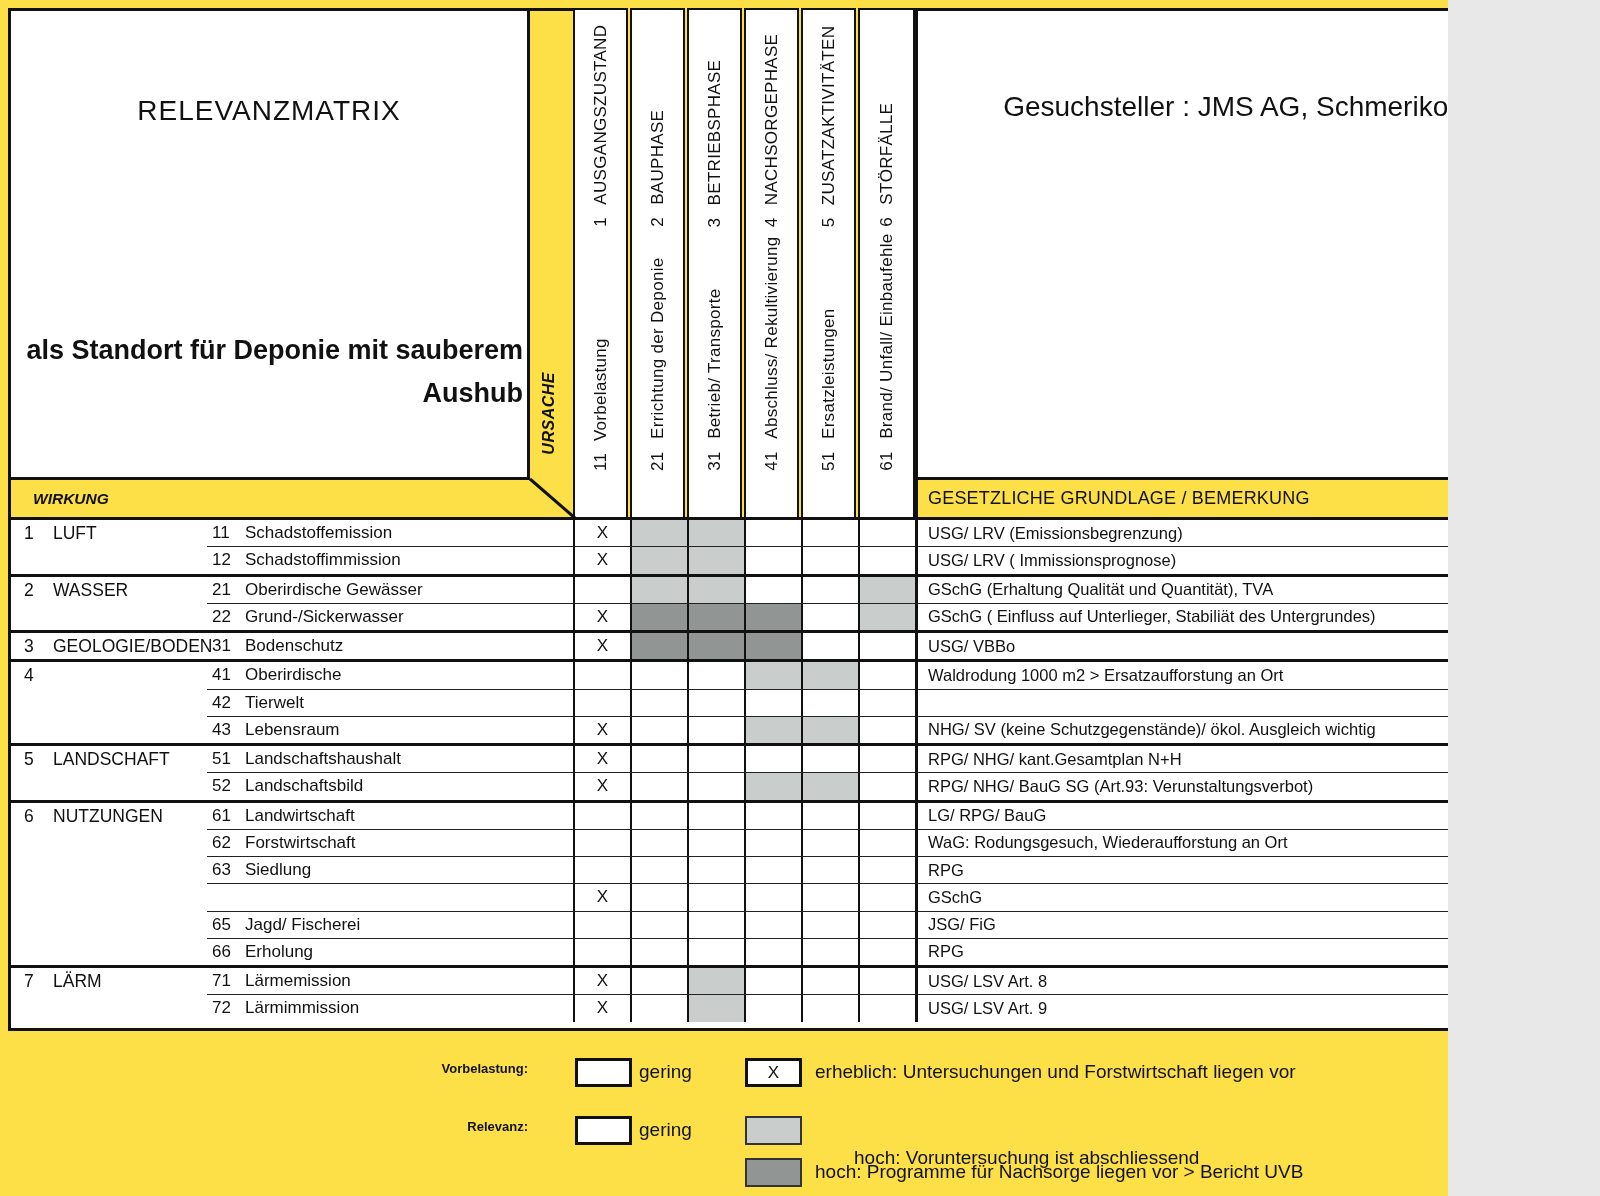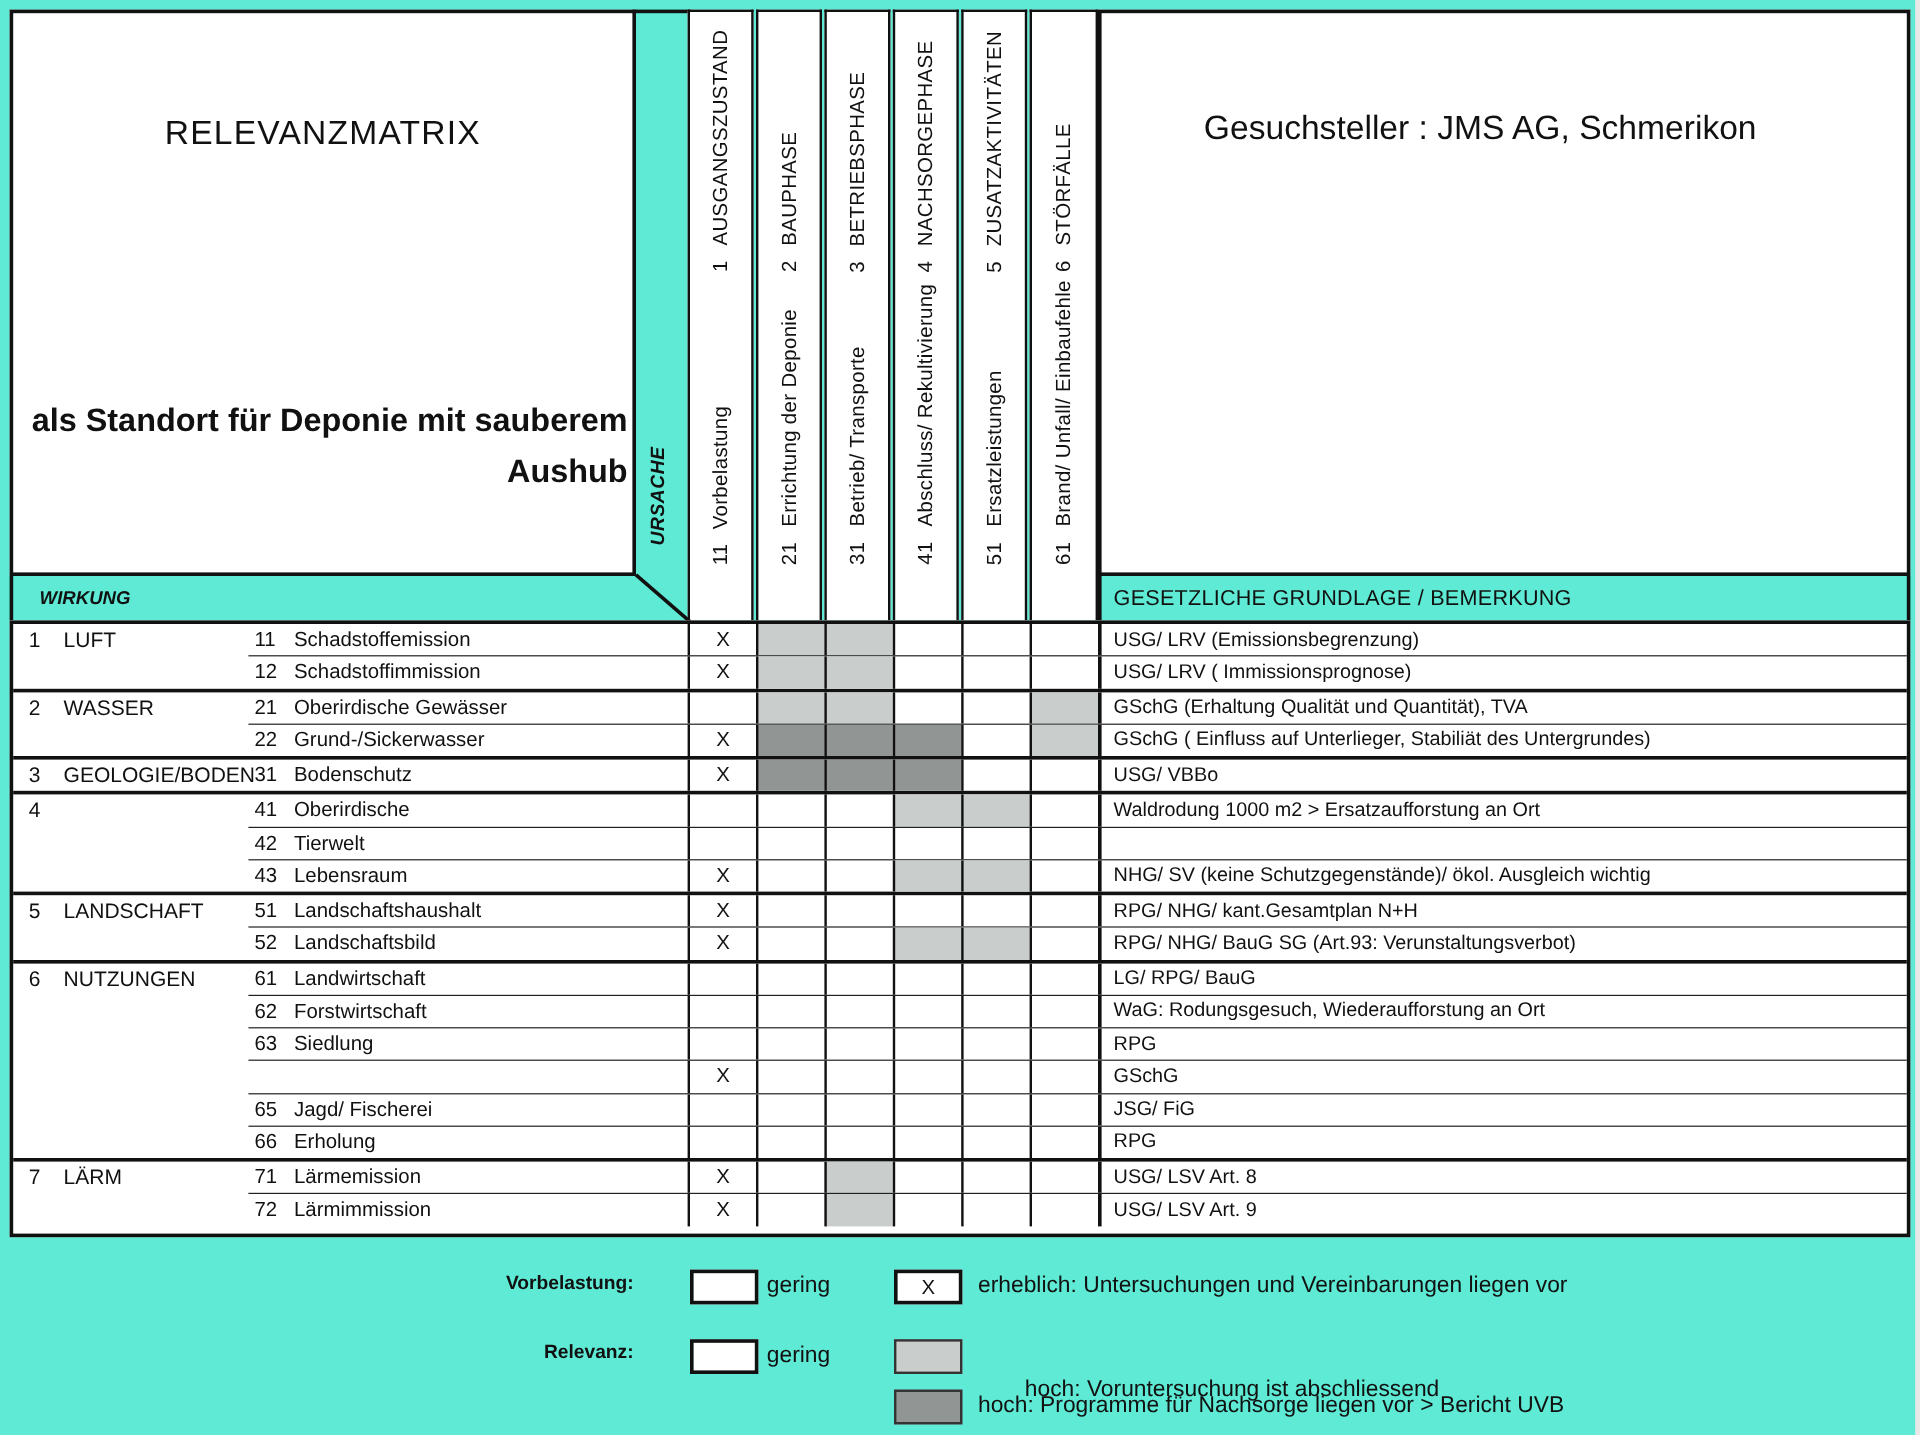--- a/index.html
+++ b/index.html
@@ -1,17 +1,17 @@
 <!DOCTYPE html>
 <html><head>
 <meta charset="utf-8">
 <style>
   html,body{margin:0;padding:0;background:#e8e8e8;}
   .sheet{
-    position:relative; width:1596px; height:1196px; background:#5eead4;
+    position:relative; width:1448px; height:1196px; background:#fde047;
     font-family:"Liberation Sans", sans-serif; color:#111; overflow:hidden;
   }
   
   .left-box{position:absolute; left:8px; top:8px; width:522px; height:472px;
     border:3px solid #111; box-sizing:border-box; background:#fff;}
   .main-title{margin-top:84px; text-align:center; font-size:28px; letter-spacing:1px;}
   .sub-title{position:absolute; top:318px; left:0; right:0; text-align:right;
     font-weight:bold; font-size:27px; line-height:43px; padding:0 4px;}
   .right-box{position:absolute; left:915px; top:8px; width:677px; height:472px;
     border:3px solid #111; box-sizing:border-box; background:#fff;}
@@ -52,21 +52,21 @@
   .sub .snum{width:33px; padding-left:5px; flex:none;}
   .cell{position:absolute; top:0; bottom:0; width:57px; border-left:2.5px solid #111;
     box-sizing:border-box; display:flex; align-items:center; justify-content:center;
     font-size:17px;}
   .cell.light{background:#c9cdcc;}
   .cell.dark{background:#919594;}
   .remark{position:absolute; left:708px; right:0; top:0; bottom:0; border-left:3px solid #111;
     box-sizing:border-box; display:flex; align-items:center; padding-left:10px;
     font-size:16.5px; white-space:nowrap; overflow:hidden;}
   
-  .lg-label{position:absolute; width:250px; text-align:right; font-weight:bold; font-size:16px;}
+  .lg-label{position:absolute; width:250px; text-align:right; font-weight:bold; font-size:13px;}
   .lg-text{position:absolute; font-size:19px; white-space:nowrap;}
   .lg-box{position:absolute; width:57px; height:29px; box-sizing:border-box; background:#fff;
     display:flex; align-items:center; justify-content:center; font-size:17px;}
   .lg-box.b-empty,.lg-box.b-x{border:3px solid #111;}
   .lg-box.b-light{border:2.5px solid #333; background:#c9cdcc;}
   .lg-box.b-dark{border:2.5px solid #333; background:#919594;}
 </style>
 </head>
 <body>
 
@@ -410,21 +410,21 @@
       </div>
     </div>
 
   <div id="legend">
       <div class="lg-label" style="left: 278px; top: 1061px;">Vorbelastung:</div>
       <div class="lg-box b-empty" style="left: 575px; top: 1058px;"></div>
       <div class="lg-text" style="left: 639px; top: 1061px;">gering</div>
       <div class="lg-box b-x" style="left: 745px; top: 1058px;">
         <span>X</span>
       </div>
-      <div class="lg-text" style="left: 815px; top: 1061px;">erheblich:  Untersuchungen und Vereinbarungen liegen vor</div>
+      <div class="lg-text" style="left: 815px; top: 1061px;">erheblich:  Untersuchungen und Forstwirtschaft liegen vor</div>
       <div class="lg-label" style="left: 278px; top: 1119px;">Relevanz:</div>
       <div class="lg-box b-empty" style="left: 575px; top: 1116px;"></div>
       <div class="lg-text" style="left: 639px; top: 1119px;">gering</div>
       <div class="lg-box b-light" style="left: 745px; top: 1116px;"></div>
       <div class="lg-text" style="left: 815px; top: 1147px; margin-left: 39px;">hoch: Voruntersuchung ist abschliessend</div>
       <div class="lg-box b-dark" style="left: 745px; top: 1158px;"></div>
       <div class="lg-text" style="left: 815px; top: 1161px;">hoch: Programme für Nachsorge liegen vor &gt; Bericht UVB</div>
     </div>
 </div>
 

